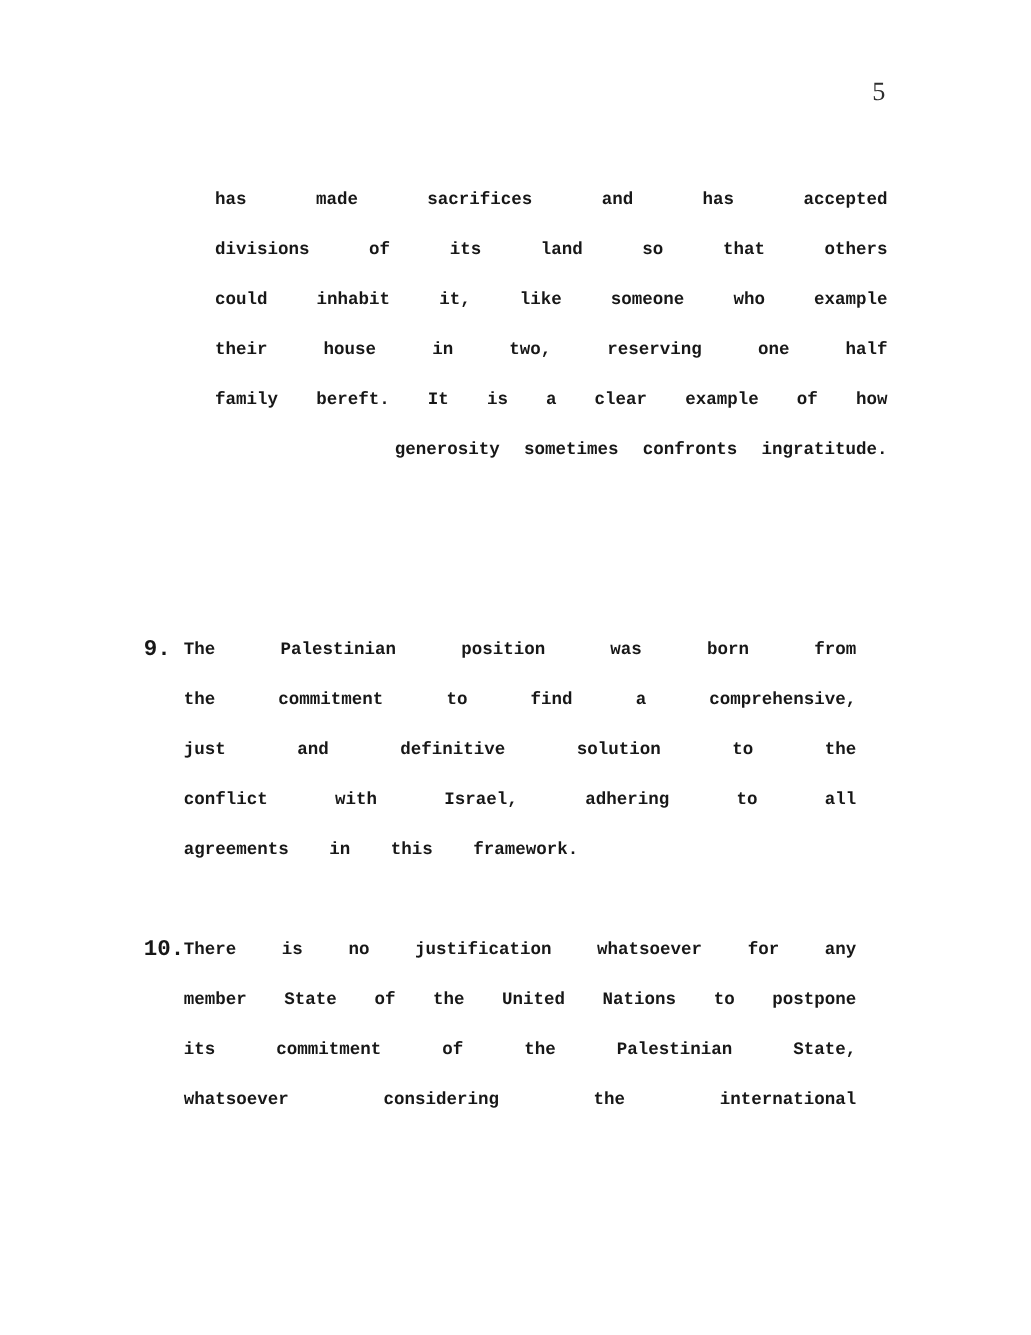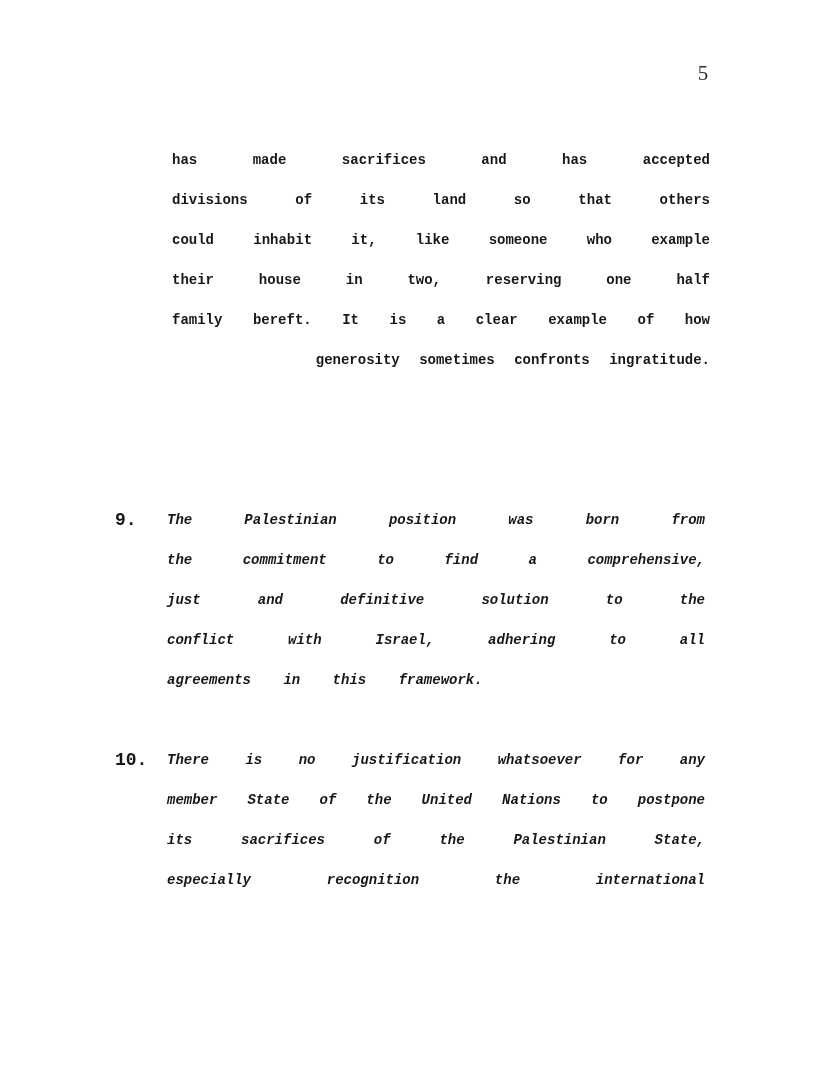--- a/index.html
+++ b/index.html
@@ -43,23 +43,22 @@
   .item-9 { top: 500px; }
   .item-10 { top: 740px; }
   .item-number {
     position: absolute;
     left: 0;
     top: 0;
     font-size: 18px;
     line-height: 40px;
   }
   .item-text {
-    margin-left: 52px;
+    margin-left: 32px;
     width: 538px;
-    font-style: italic;
   }
   .line {
     font-size: 14px;
     line-height: 40px;
     white-space: normal;
   }
   
   .jl {
     text-align: justify;
     text-align-last: justify;
@@ -94,18 +93,18 @@
       <div class="line jl">conflict with Israel, adhering to all</div>
       <div class="line ll sp3">agreements in this framework.</div>
     </div>
   </div>
 
   <div class="item item-10">
     <span class="item-number">10.</span>
     <div class="item-text">
       <div class="line jl">There is no justification whatsoever for any</div>
       <div class="line jl">member State of the United Nations to postpone</div>
-      <div class="line jl">its sacrifices of the Palestinian State,</div>
-      <div class="line jl">especially recognition the international</div>
+      <div class="line jl">its commitment of the Palestinian State,</div>
+      <div class="line jl">whatsoever considering the international</div>
     </div>
   </div>
 
 </div>
 
 </body></html>

